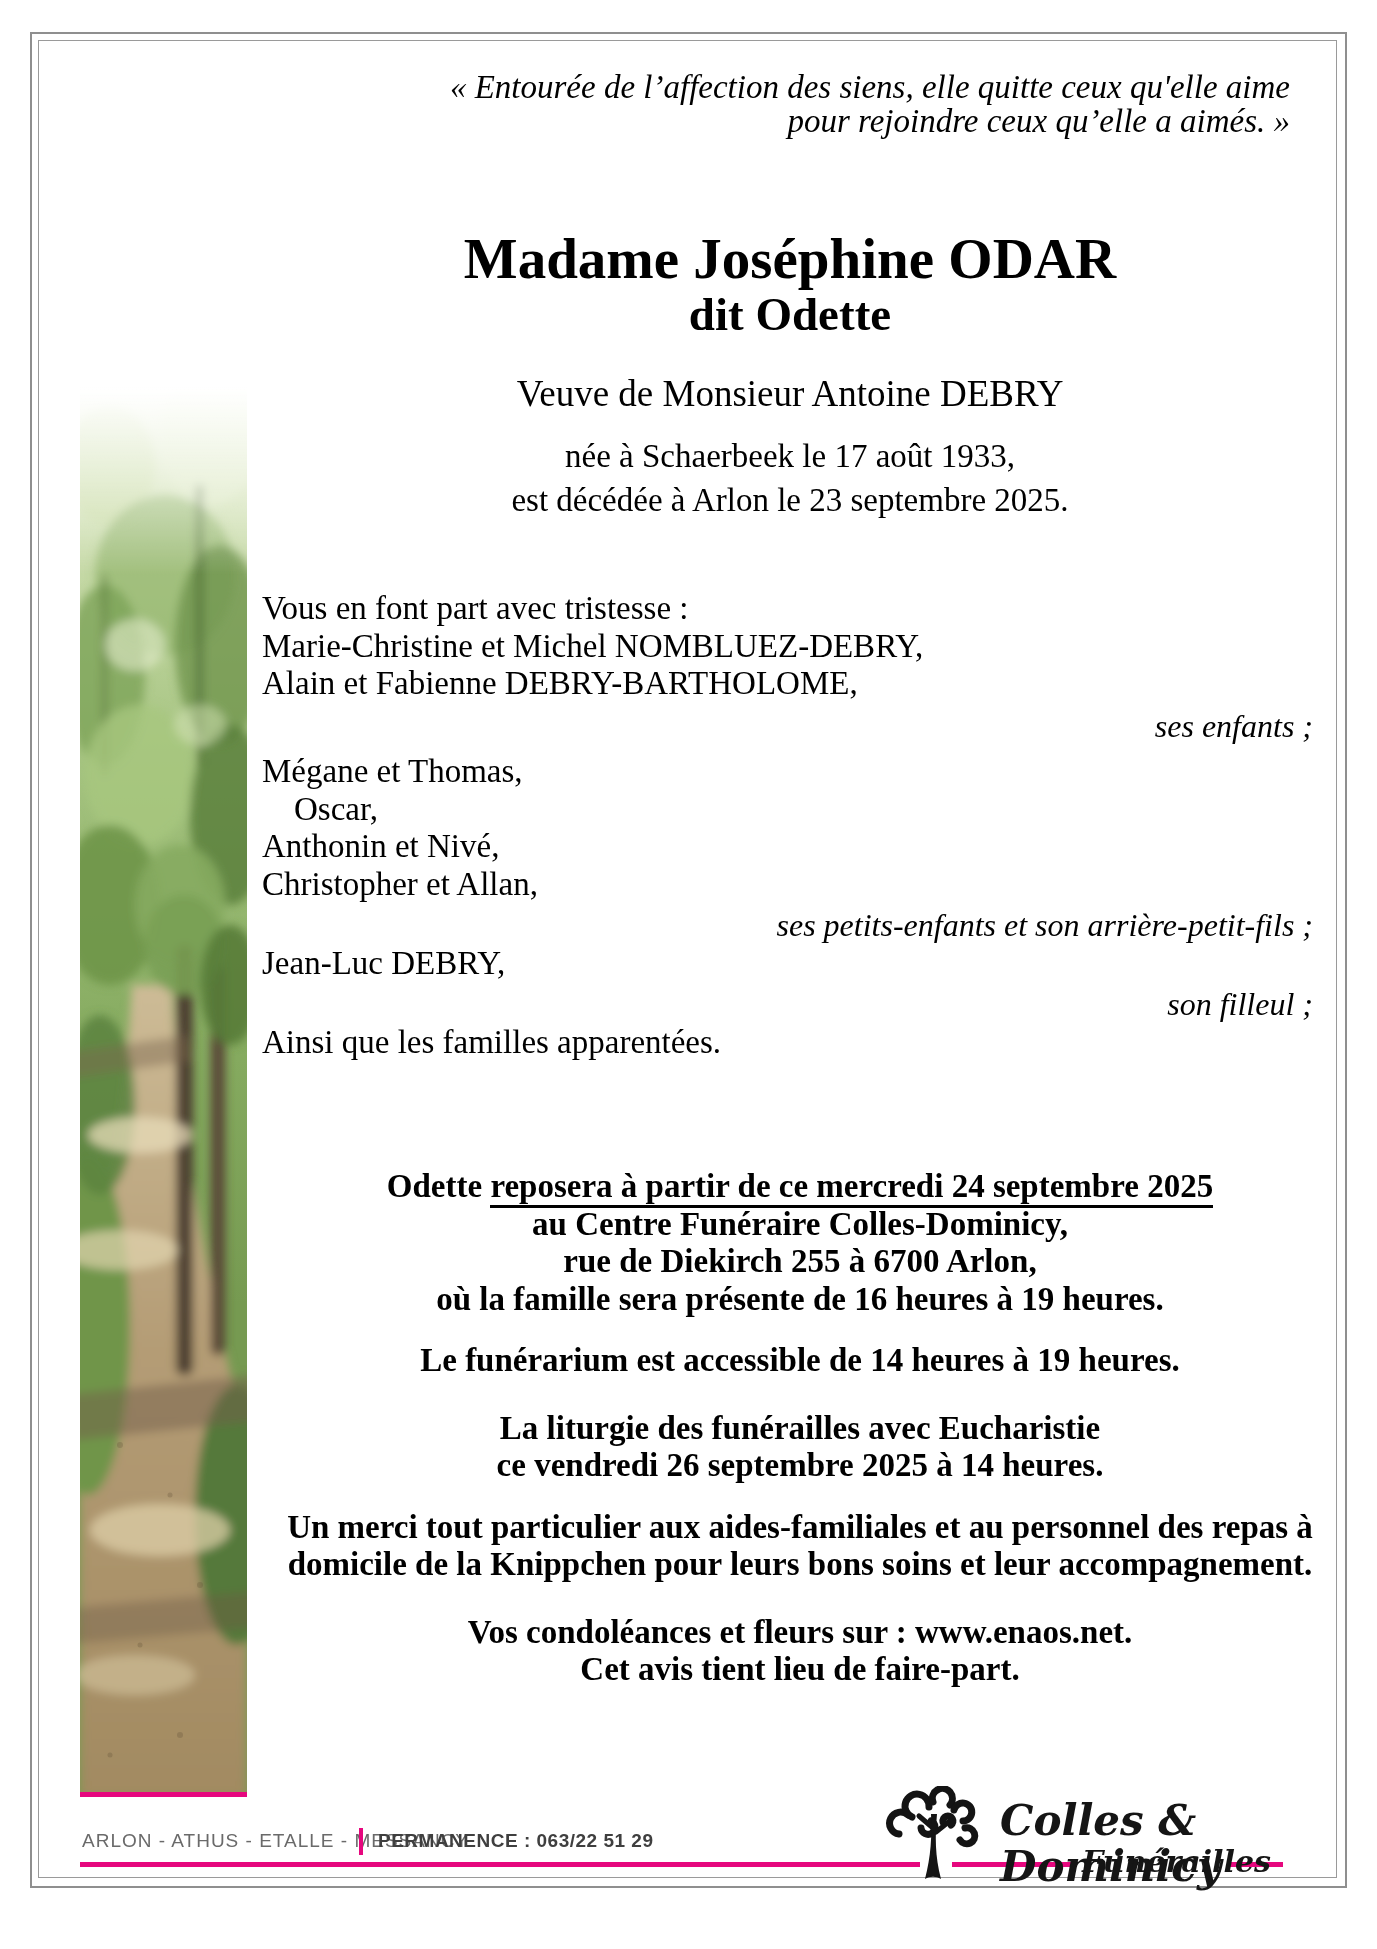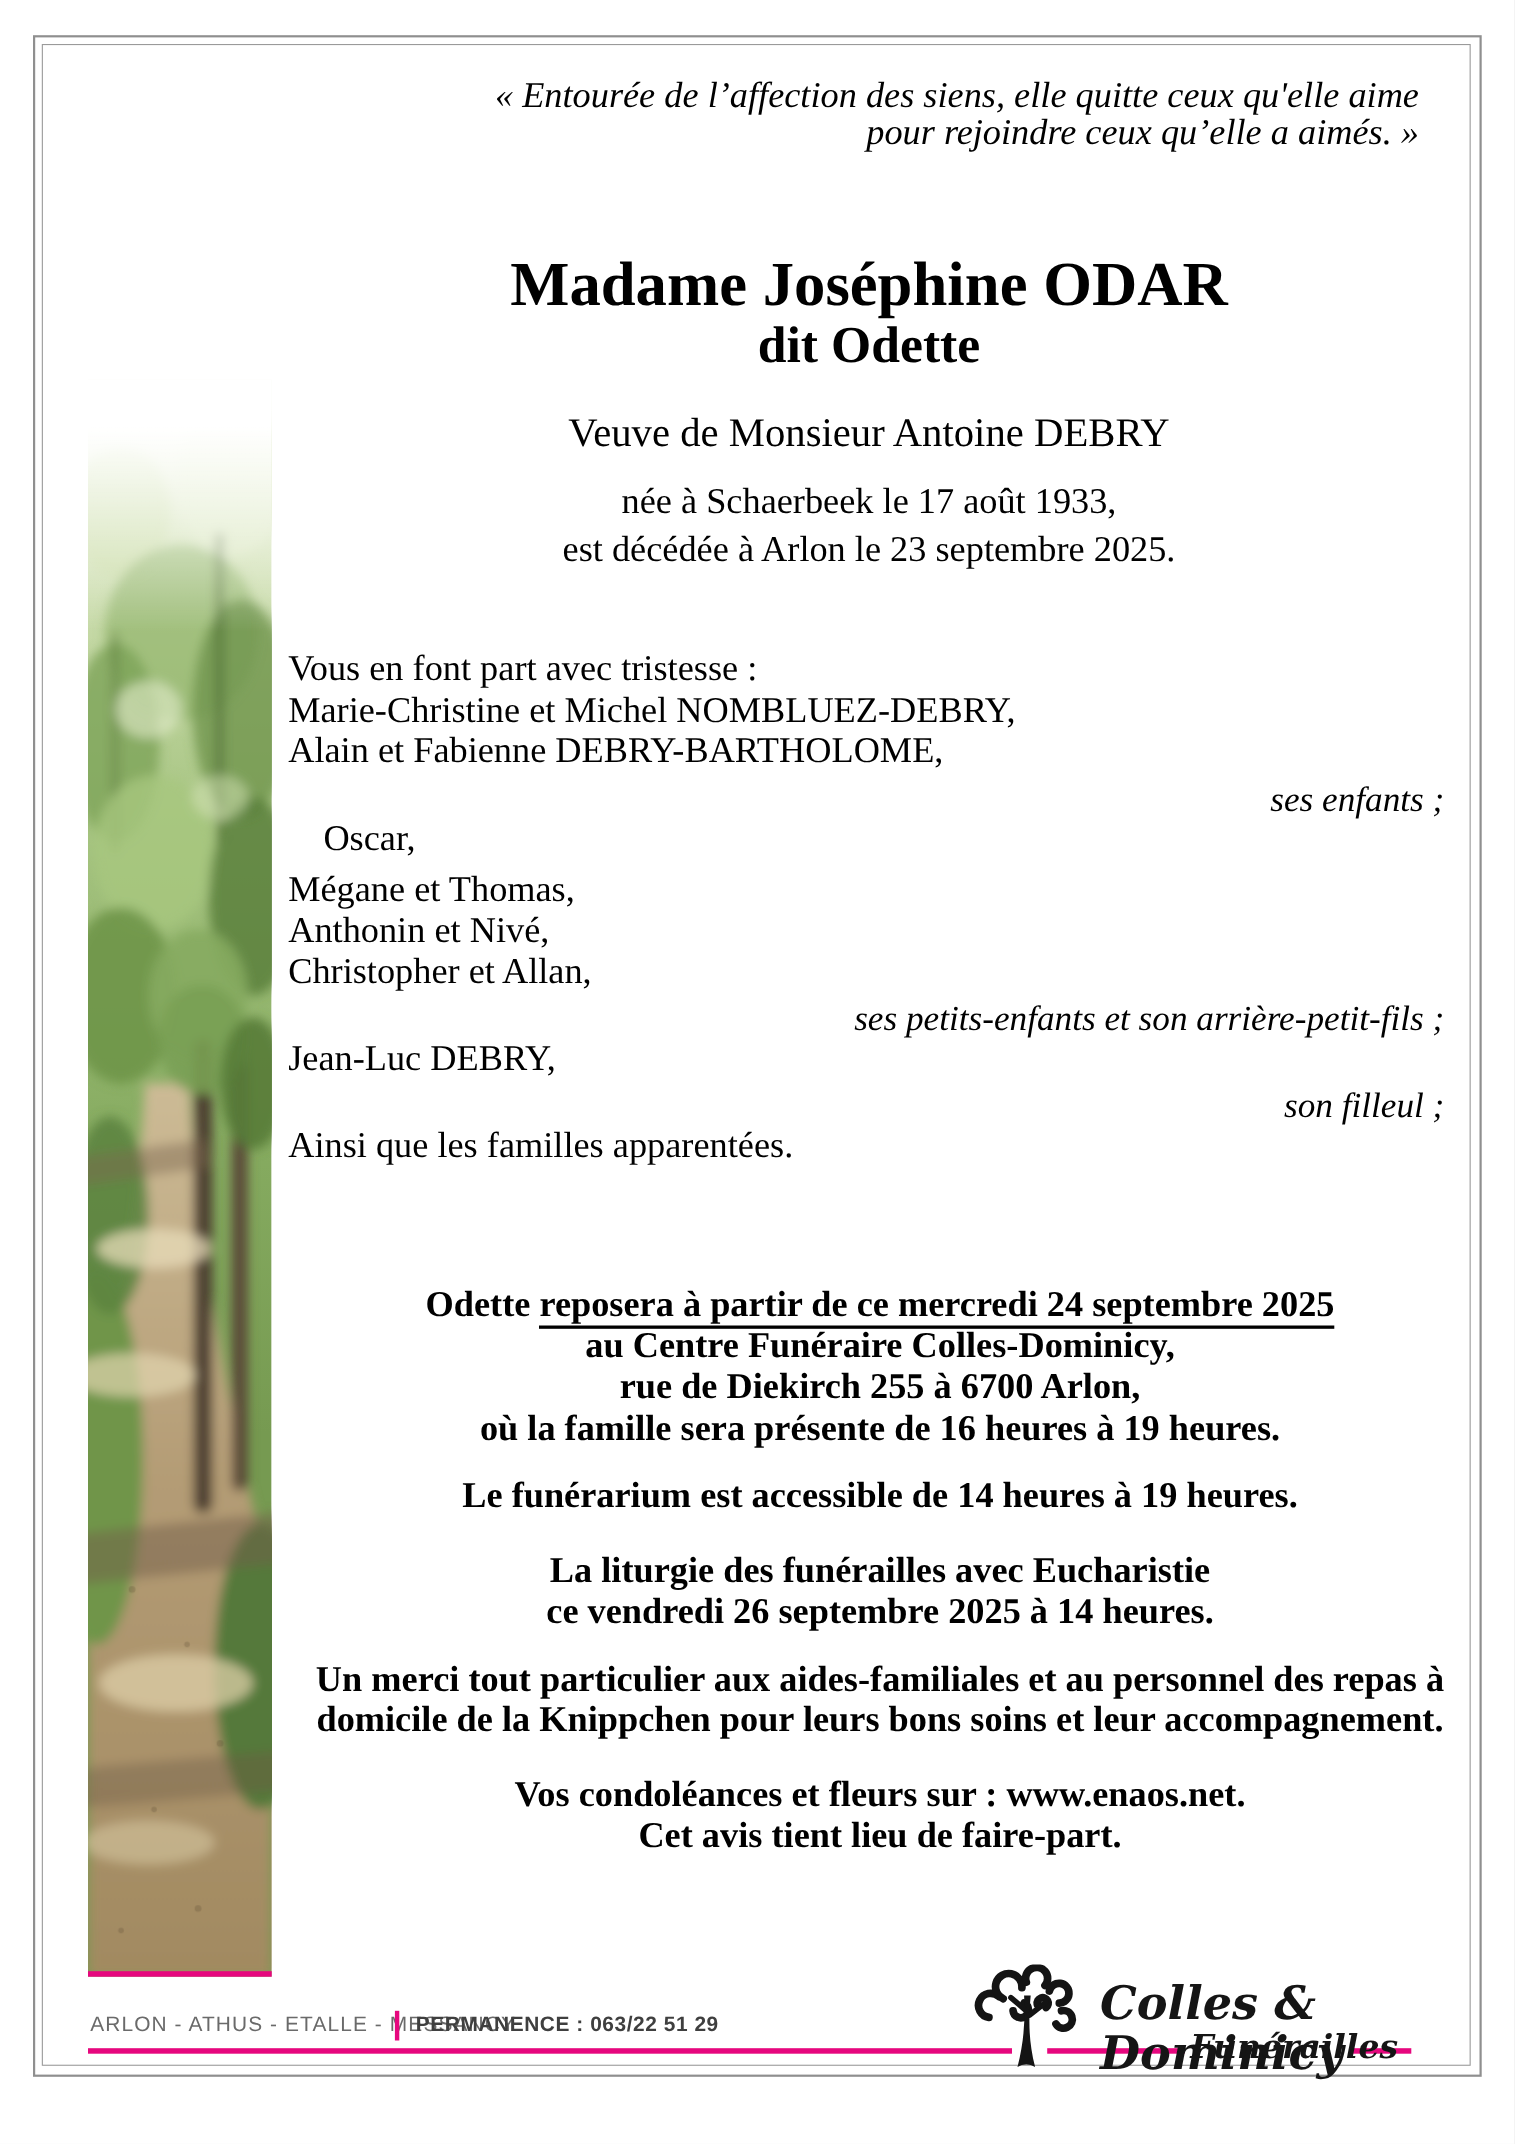--- a/index.html
+++ b/index.html
@@ -151,22 +151,22 @@
   <div class="vitals">
     <div>née à Schaerbeek le 17 août 1933,</div>
     <div>est décédée à Arlon le 23 septembre 2025.</div>
   </div>
 
   <div class="family">
     <div class="row">Vous en font part avec tristesse :</div>
     <div class="row">Marie-Christine et Michel NOMBLUEZ-DEBRY,</div>
     <div class="row">Alain et Fabienne DEBRY-BARTHOLOME,</div>
     <div class="row r mt5">ses enfants ;</div>
+    <div class="row mt8">Mégane et Thomas,</div>
     <div class="row indent">Oscar,</div>
-    <div class="row mt8">Mégane et Thomas,</div>
     <div class="row">Anthonin et Nivé,</div>
     <div class="row">Christopher et Allan,</div>
     <div class="row r mt4">ses petits-enfants et son arrière-petit-fils ;</div>
     <div class="row">Jean-Luc DEBRY,</div>
     <div class="row r mt4">son filleul ;</div>
     <div class="row">Ainsi que les familles apparentées.</div>
   </div>
 
   <div class="ceremony">
     <div><span>Odette </span><span class="ul">reposera à partir de ce mercredi 24 septembre 2025</span></div>

